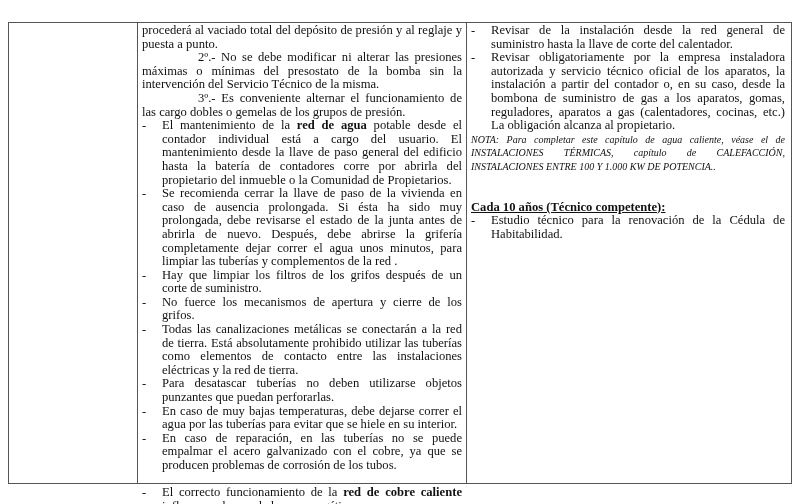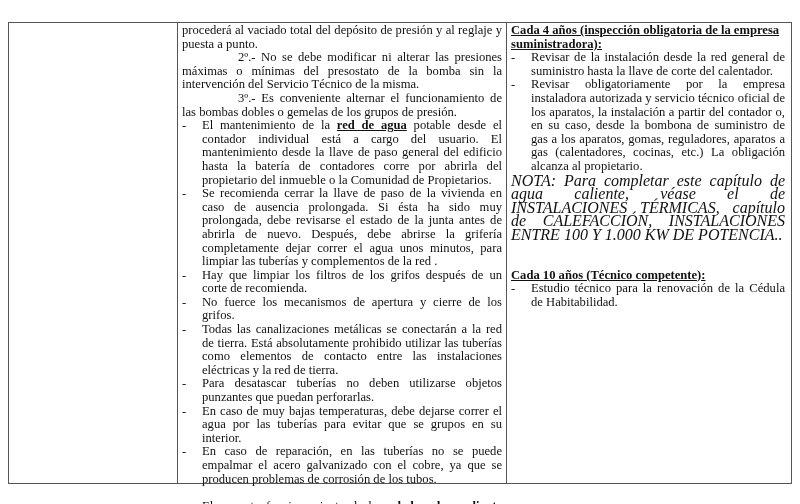--- a/index.html
+++ b/index.html
@@ -1,88 +1,87 @@
 <!DOCTYPE html>
 <html><head>
 <meta charset="utf-8">
 <style>
   html, body { margin: 0; padding: 0; background: #ffffff; }
   body { width: 800px; height: 504px; position: relative; overflow: hidden;
          font-family: "Liberation Serif", "DejaVu Serif", serif; color: #111; }
   .table { position: absolute; left: 8px; top: 22px; width: 784px; height: 462px;
-           border: 1px solid #555; box-sizing: border-box; display: flex; padding-left: 40px; }
+           border: 1px solid #555; box-sizing: border-box; display: flex; }
   .col { box-sizing: border-box; height: 100%; }
   .col-a { width: 129px; border-right: 1px solid #555; }
   .col-b { width: 329px; border-right: 1px solid #555; padding: 1px 4px 0 4px; }
   .col-c { flex: 1; padding: 1px 6px 0 4px; }
   .p { font-size: 12.6px; line-height: 13.6px; text-align: justify; margin: 0; }
   .indent { text-indent: 56px; }
   .bullet { position: relative; padding-left: 20px; font-size: 12.6px; line-height: 13.6px;
             text-align: justify; margin: 0; }
   .bullet .dash { position: absolute; left: 0; top: 0; }
-  .ul { text-decoration: underline; font-weight: bold; }
+  .ul { font-weight: bold; }
   .heading { font-weight: bold; text-decoration: underline; font-size: 12.6px; line-height: 13.6px; margin: 0; }
-  .note { font-style: italic; font-size: 16px; line-height: 13.6px; text-align: justify; margin: 0; }
+  .note { font-style: italic; font-size: 10px; line-height: 13.6px; text-align: justify; margin: 0; }
   .gap { height: 13.6px; }
 </style>
 </head>
 <body>
 
 <div class="table">
   <div class="col col-a"></div>
 
   <div class="col col-b">
     <p class="p">procederá al  vaciado total del depósito de presión y al reglaje y puesta a punto.</p>
     <p class="p indent">2º.- No se debe modificar ni alterar las presiones máximas o mínimas del presostato de la bomba sin la intervención del Servicio Técnico de la misma.</p>
-    <p class="p indent">3º.- Es conveniente alternar el funcionamiento de las bombas dobles o gemelas de los grupos de presión.</p>
+    <p class="p indent">3º.- Es conveniente alternar el funcionamiento de las cargo dobles o gemelas de los grupos de presión.</p>
 
     <div class="bullet">
       <span class="dash">-</span>
       <span>El mantenimiento de la </span><span class="ul">red de agua</span><span> potable desde el contador individual está a cargo del usuario. El mantenimiento desde la llave de paso general del edificio hasta la batería de contadores corre por abrirla del propietario del inmueble o la Comunidad de Propietarios.</span>
     </div>
     <div class="bullet">
       <span class="dash">-</span>
       <span>Se recomienda cerrar la llave de paso de la vivienda en caso de ausencia prolongada. Si ésta ha sido muy prolongada, debe revisarse el estado de la junta antes de abrirla de nuevo. Después, debe abrirse la grifería completamente dejar correr el agua unos minutos, para limpiar las tuberías y complementos de la red .</span>
     </div>
     <div class="bullet">
       <span class="dash">-</span>
-      <span>Hay que limpiar los filtros de los grifos después de un corte de recomienda.</span>
+      <span>Hay que limpiar los filtros de los grifos después de un corte de suministro.</span>
     </div>
     <div class="bullet">
       <span class="dash">-</span>
       <span>No fuerce los mecanismos de apertura y cierre de los grifos.</span>
     </div>
     <div class="bullet">
       <span class="dash">-</span>
       <span>Todas las canalizaciones metálicas se conectarán a la red de tierra. Está absolutamente prohibido utilizar las tuberías como elementos de contacto entre las instalaciones eléctricas y la red de tierra.</span>
     </div>
     <div class="bullet">
       <span class="dash">-</span>
       <span>Para desatascar tuberías no deben utilizarse objetos punzantes que puedan perforarlas.</span>
     </div>
     <div class="bullet">
       <span class="dash">-</span>
-      <span>En caso de muy bajas temperaturas, debe dejarse correr el agua por las tuberías para evitar que se grupos en su interior.</span>
+      <span>En caso de muy bajas temperaturas, debe dejarse correr el agua por las tuberías para evitar que se hiele en su interior.</span>
     </div>
     <div class="bullet">
       <span class="dash">-</span>
       <span>En caso de reparación, en las tuberías no se puede empalmar el acero galvanizado con el cobre, ya que se producen problemas de corrosión de los tubos.</span>
     </div>
 
     <div class="gap"></div>
 
     <div class="bullet">
       <span class="dash">-</span>
       <span>El correcto funcionamiento de la </span><span class="ul">red de cobre caliente</span><span> influye mucho en el ahorro energético.</span>
     </div>
 
   </div>
 
   <div class="col col-c">
-    <p class="heading">Cada 4 años (inspección obligatoria de la empresa suministradora):</p>
     <div class="bullet">
       <span class="dash">-</span>
       <span>Revisar de la instalación desde la red general de suministro hasta la llave de corte del calentador.</span>
     </div>
     <div class="bullet">
       <span class="dash">-</span>
       <span>Revisar obligatoriamente por la empresa instaladora autorizada y servicio técnico oficial de los aparatos, la instalación a partir del contador o, en su caso, desde la bombona de suministro de gas a los aparatos, gomas,  reguladores, aparatos a gas (calentadores, cocinas, etc.) La obligación alcanza al propietario.</span>
     </div>
     <p class="note">NOTA: Para completar este capítulo de agua caliente, véase el de INSTALACIONES TÉRMICAS, capítulo de CALEFACCIÓN, INSTALACIONES ENTRE 100 Y 1.000 KW DE POTENCIA..</p>
 

